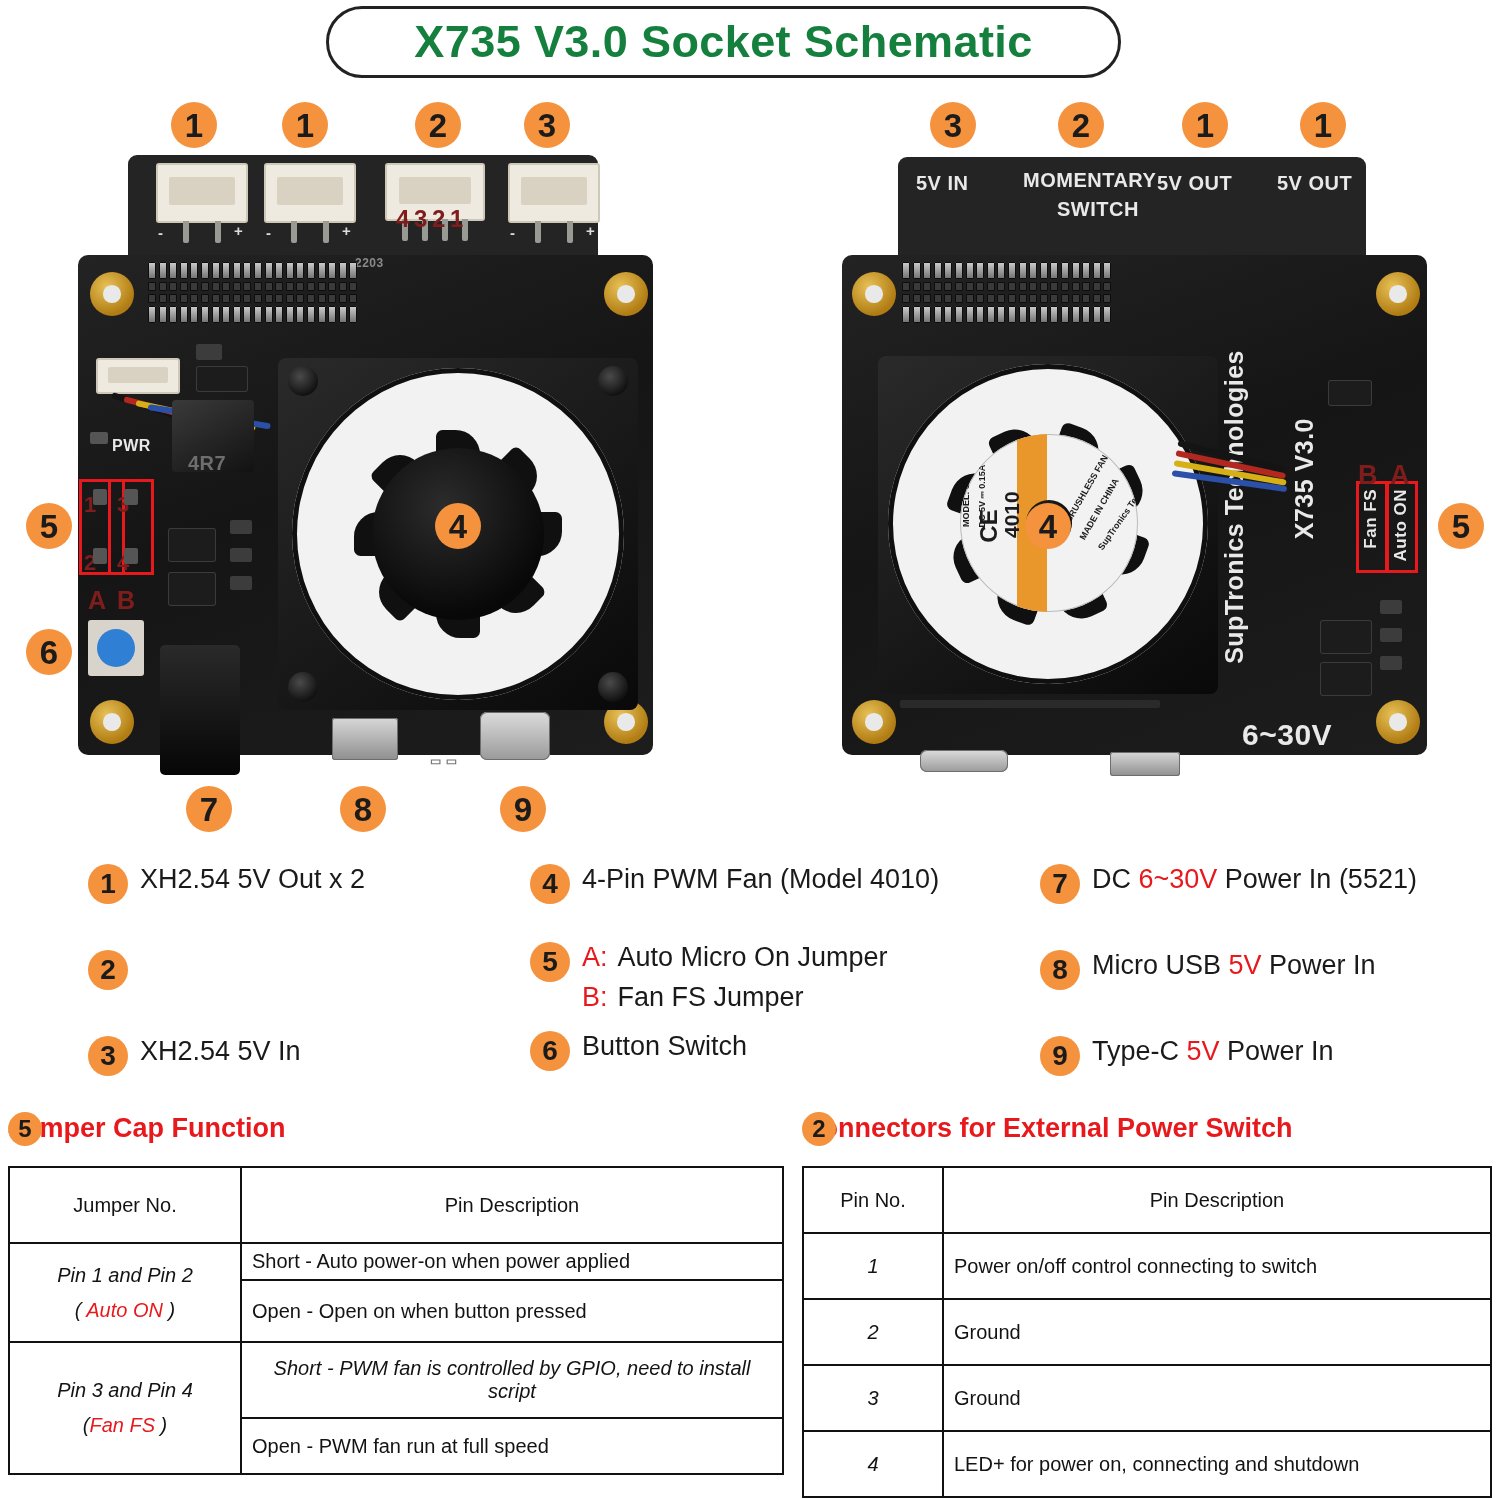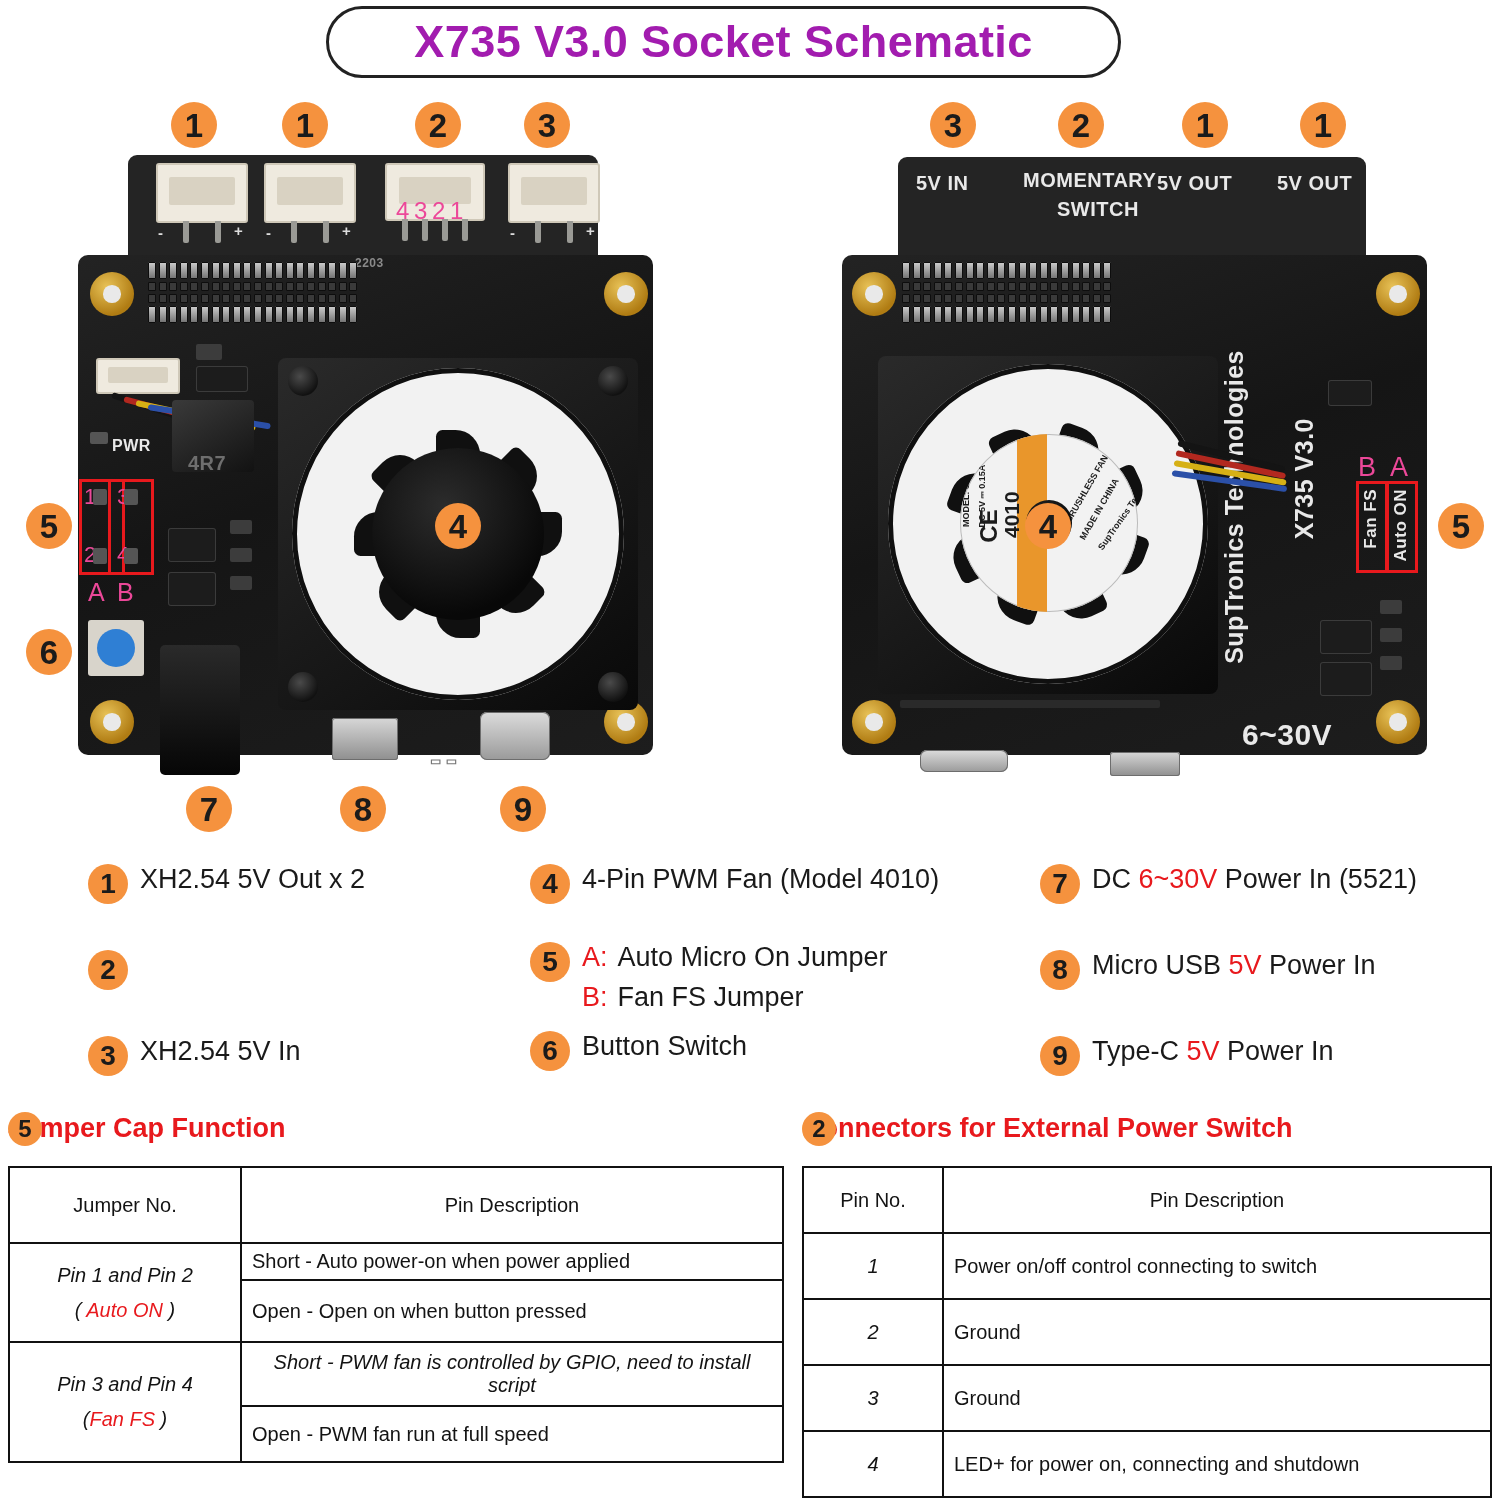--- a/index.html
+++ b/index.html
@@ -12,21 +12,21 @@
     position:relative;
     overflow:hidden;
   }
 
   
   #title-bar{
     position:absolute; left:326px; top:6px; width:795px; height:72px;
     border:3px solid #222; border-radius:36px; background:#fff;
     display:flex; align-items:center; justify-content:center;
   }
-  #title-bar .t{ font-size:45px; font-weight:bold; letter-spacing:.4px; color:#a21caf; }
+  #title-bar .t{ font-size:45px; font-weight:bold; letter-spacing:.4px; color:#15803d; }
 
   
   .badge{
     position:absolute; border-radius:50%;
     background:#f5923e; color:#1b1b1b;
     display:flex; align-items:center; justify-content:center;
     font-weight:bold; line-height:1;
     box-shadow:0 0 0 0 rgba(0,0,0,0);
   }
   .badge.b46{ width:46px; height:46px; font-size:33px; }
@@ -96,21 +96,21 @@
               box-shadow:0 0 0 1px #bbb inset; }
   .fan-label .band{ position:absolute; left:32%; top:0; width:17%; height:100%; background:#e9962b; }
   .fl-txt{ position:absolute; font-size:9px; color:#1c1c1c; white-space:nowrap;
            transform-origin:center; font-weight:bold; }
 
   
   .wire{ position:absolute; height:6px; border-radius:3px; }
 
   
   .redbox{ position:absolute; border:3px solid #e8191d; }
-  .redtxt{ position:absolute; color:#ec4899; font-weight:normal; }
+  .redtxt{ position:absolute; color:#7f1d1d; font-weight:bold;margin-top:8px; }
 
   
   .comp{ position:absolute; background:#2b2b2b; border-radius:2px; }
   .comp.lt{ background:#555; }
   .comp.ic{ background:#1c1c1c; box-shadow:inset 0 0 0 1px #3b3b3b; border-radius:3px; }
   .comp.cap{ background:#3c3c3c; border-radius:2px; }
   .usb-micro{ position:absolute; background:linear-gradient(180deg,#d7d7d7,#8f8f8f);
               border-radius:3px; box-shadow:inset 0 0 0 1px #6d6d6d; }
   .usb-c{ position:absolute; background:linear-gradient(180deg,#dcdcdc,#9a9a9a);
           border-radius:7px; box-shadow:inset 0 0 0 1px #6d6d6d; }
@@ -646,21 +646,21 @@
   <tr>
     <td style="height:62px;">Open - Open on when button pressed</td>
   </tr>
   <tr>
     <td class="c" rowspan="2">
       <div>Pin 3 and Pin 4</div>
       <div style="margin-top:12px;">
         <span>(</span><span class="red">Fan FS</span><span> )</span>
       </div>
     </td>
-    <td class="c" style="height:64px;">Short - PWM fan is controlled by GPIO, need to install script</td>
+    <td class="c" style="height:76px;">Short - PWM fan is controlled by GPIO, need to install script</td>
   </tr>
   <tr>
     <td style="height:56px;">Open - PWM fan run at full speed</td>
   </tr>
 </tbody>
   </table>
 
 <div class="tbl-title" style="left:802px;top:1113px;">
   <div class="badge b34">2</div>
   <div class="tt">Connectors for External Power Switch</div>

